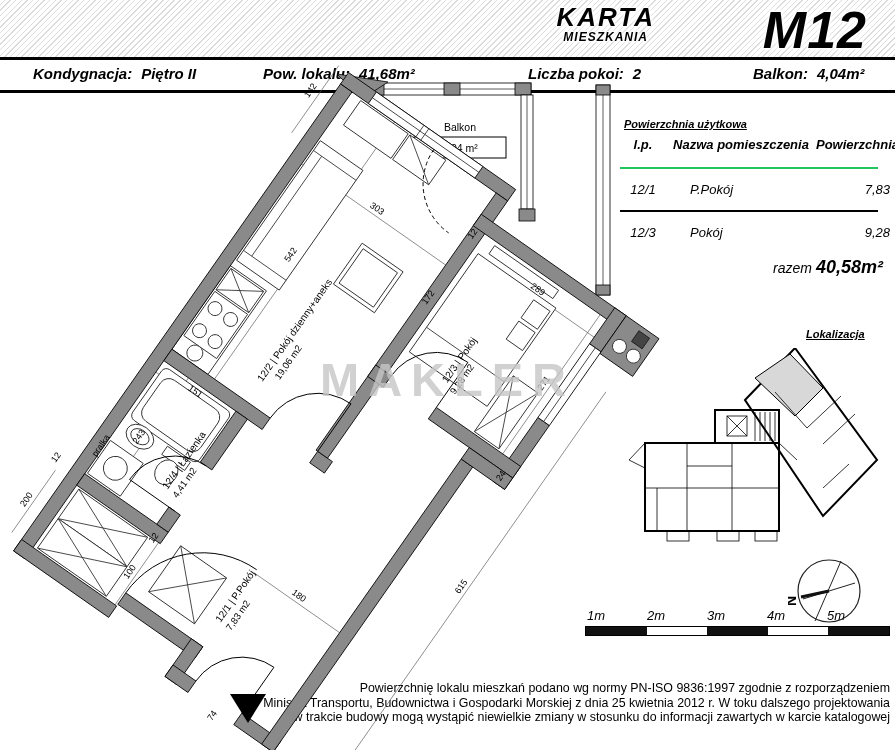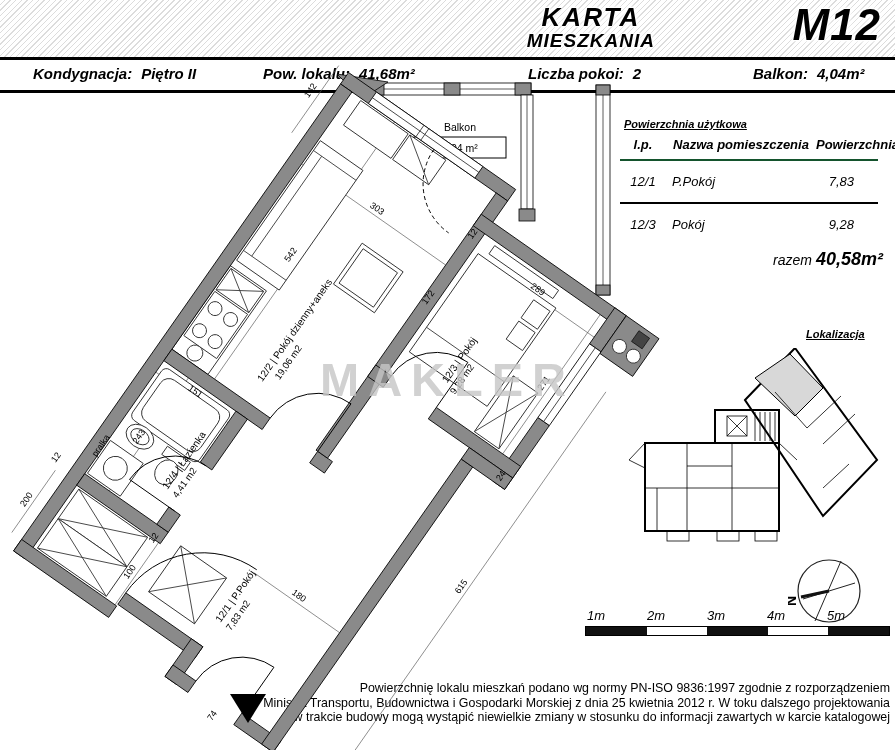--- a/index.html
+++ b/index.html
@@ -7,40 +7,40 @@
        font-family:"Liberation Sans",sans-serif;color:#000;overflow:hidden;}
 
   
   .top-band{position:absolute;left:0;top:0;width:895px;height:57px;
     background:repeating-linear-gradient(135deg,#ffffff 0px,#ffffff 3px,#dcdcdc 3px,#dcdcdc 4px);}
   .halo{text-shadow:0 1px 0 #fff,0 -1px 0 #fff,1px 0 0 #fff,-1px 0 0 #fff,
         0 0 5px #fff,0 0 5px #fff,0 0 8px #fff;}
   .card-title{position:absolute;right:240px;top:4px;text-align:center;
     font-style:italic;font-weight:bold;line-height:1.02;}
   .card-title .l1{font-size:26px;letter-spacing:2px;}
-  .card-title .l2{font-size:19px;letter-spacing:1px;}
-  .unit-id{position:absolute;right:14px;top:0px;font-style:italic;font-weight:bold;
-    font-size:44px;letter-spacing:1px;}
+  .card-title .l2{font-size:12px;letter-spacing:1px;}
+  .unit-id{position:absolute;right:28px;top:0px;font-style:italic;font-weight:bold;
+    font-size:52px;letter-spacing:1px;}
 
   
   .info-bar{position:absolute;left:0;top:57px;width:895px;height:30px;background:#fff;
     border-top:3px solid #000;border-bottom:3px solid #000;text-decoration:underline;}
   .info-item{position:absolute;top:5px;font-style:italic;font-weight:bold;font-size:15px;white-space:nowrap;}
   .info-item .val{margin-left:9px;}
   .ii1{left:33px;} .ii2{left:263px;} .ii3{left:528px;} .ii4{left:753px;}
 
   
   .panel{position:absolute;left:620px;top:118px;width:258px;}
   .panel-title{font-style:italic;font-weight:bold;font-size:11px;
     text-decoration:underline;margin:0 0 8px 4px;}
   .tgrid{display:grid;grid-template-columns:46px 150px 62px;align-items:center;}
-  .thead{border-bottom:2px solid #14532d;padding-bottom:6px;}
+  .thead{border-bottom:2px solid #22c55e;padding-bottom:14px;}
   .th{font-style:italic;font-weight:bold;font-size:13px;text-align:center;line-height:1.15;}
   .th.right{text-align:right;padding-right:2px;}
-  .trow{height:41px;}
+  .trow{height:41px;gap:18px;}
   .trow.lined{border-top:2px solid #000;}
   .td-id{font-style:italic;font-size:13px;text-align:center;}
   .td-name{font-style:italic;font-size:13px;text-align:left;padding-left:6px;}
   .td-area{font-style:italic;font-size:13px;text-align:right;padding-right:24px;}
   .total-row{height:30px;}
   .total-label{font-style:italic;font-size:14px;text-align:right;padding-right:4px;}
   .total-value{font-style:italic;font-weight:bold;font-size:18px;text-align:right;padding-right:2px;}
 
   
   .loc-title{position:absolute;left:806px;top:328px;font-style:italic;font-weight:bold;

